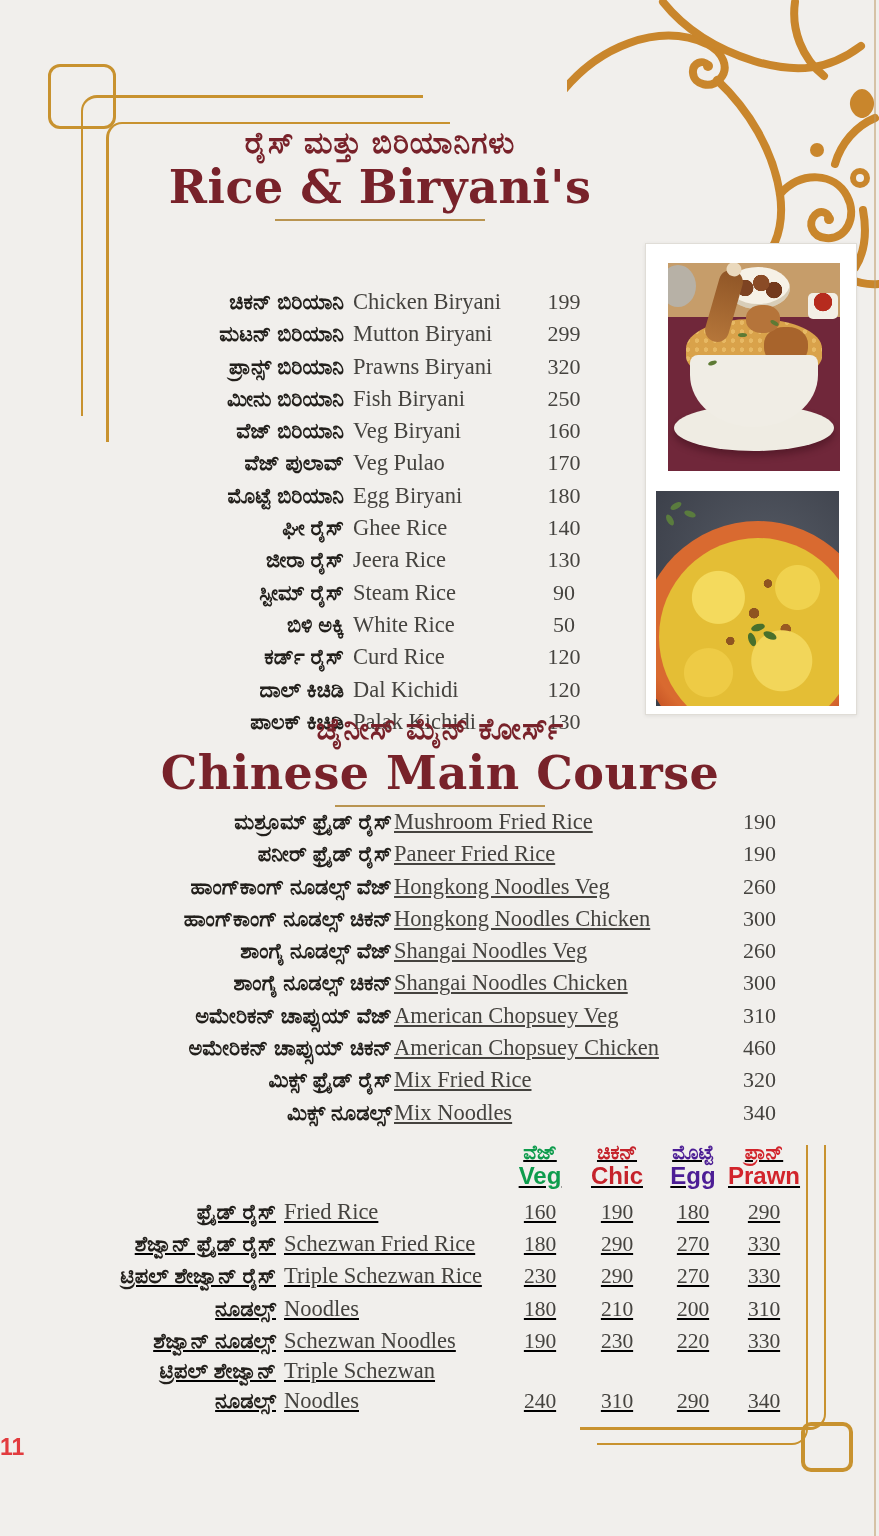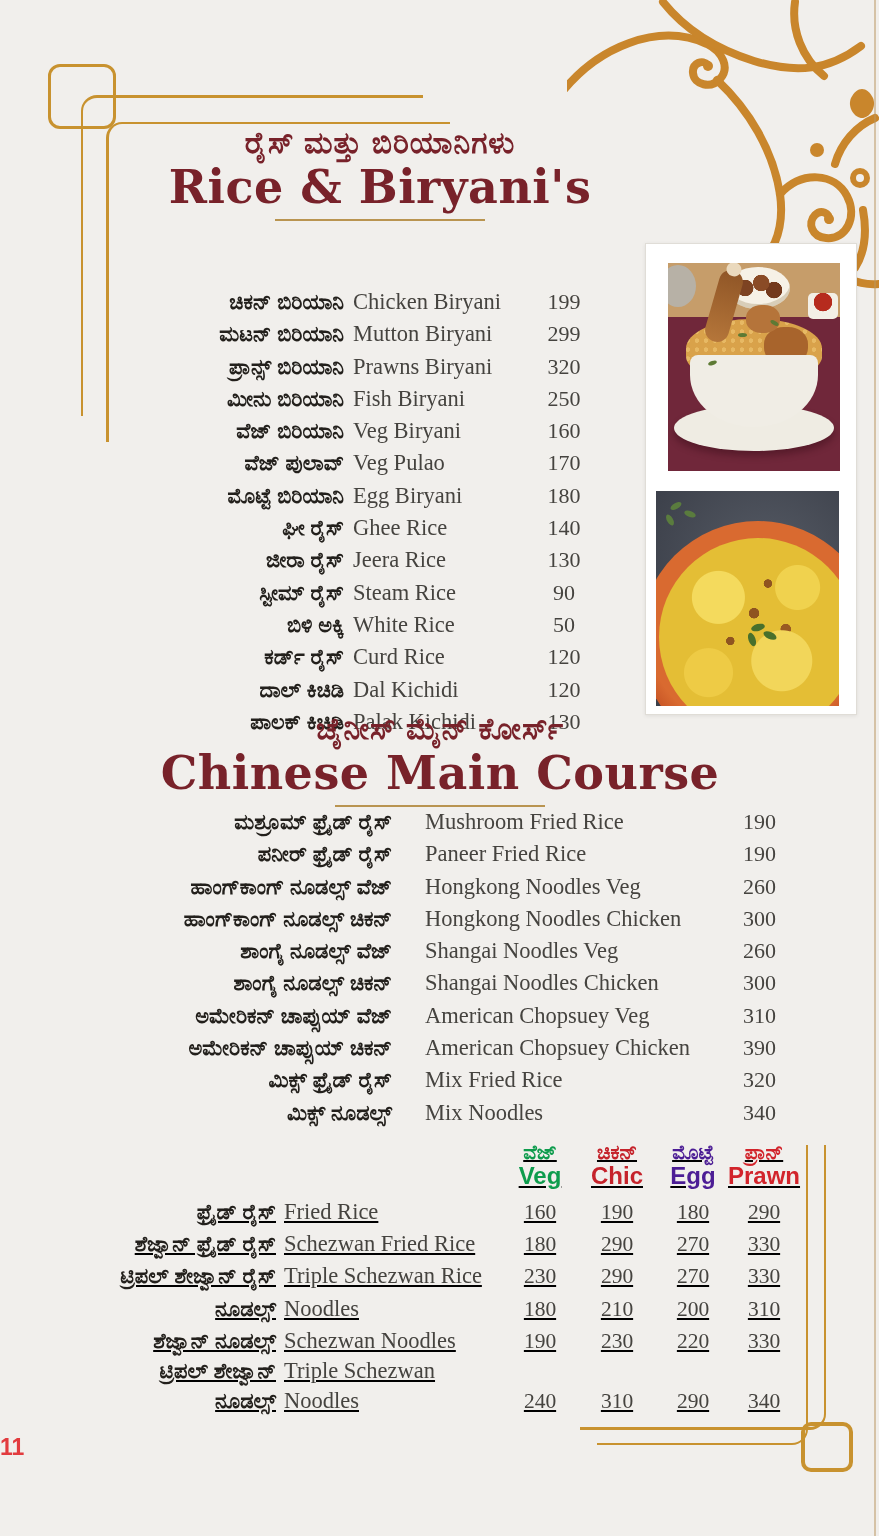--- a/index.html
+++ b/index.html
@@ -29,21 +29,21 @@
   .m1{left:156px;top:241px;width:436px;}
   .m2{left:92px;top:809px;width:684px;}
   .mrow{display:flex;align-items:baseline;height:32.3px;}
   .kn{font-weight:700;font-size:21px;color:#23201c;white-space:pre-line;}
   .en{font-family:"Liberation Serif",serif;font-size:22.5px;color:#45433f;white-space:pre-line;}
   .price{font-family:"Liberation Serif",serif;font-size:22px;color:#45433f;}
   .m1 .kn{width:188px;text-align:right;}
   .m1 .en{flex:1;margin-left:9px;}
   .m1 .price{width:56px;text-align:center;margin-top:48px;}
   .m2 .kn{width:300px;text-align:right;}
-  .m2 .en{flex:1;margin-left:33px;}
+  .m2 .en{flex:1;margin-left:2px;text-decoration:underline;}
   .m2 .price{width:64px;text-align:right;}
   
   .vtable{position:absolute;left:40px;top:1142px;width:760px;text-decoration:underline;}
   .vgrid{display:grid;grid-template-columns:236px 228px 72px 82px 70px 72px;}
   .vhead{margin-bottom:6px;}
   .vhead .hcell{text-align:center;line-height:1.05;}
   .vhead .h-kn{font-weight:700;font-size:20px;}
   .vhead .h-en{font-weight:700;font-size:24px;font-family:"Liberation Sans",sans-serif;}
   .vrow{align-items:end;min-height:32.4px;}
   .vrow .kn{text-align:right;line-height:30px;}
@@ -279,21 +279,21 @@
         <span class="price">300</span>
       </div>
       <div class="mrow">
         <span class="kn">ಅಮೇರಿಕನ್ ಚಾಪ್ಸುಯ್ ವೆಜ್</span>
         <span class="en">American Chopsuey Veg</span>
         <span class="price">310</span>
       </div>
       <div class="mrow">
         <span class="kn">ಅಮೇರಿಕನ್ ಚಾಪ್ಸುಯ್ ಚಿಕನ್</span>
         <span class="en">American Chopsuey Chicken</span>
-        <span class="price">390</span>
+        <span class="price">460</span>
       </div>
       <div class="mrow">
         <span class="kn">ಮಿಕ್ಸ್ ಫ್ರೈಡ್ ರೈಸ್</span>
         <span class="en">Mix Fried Rice</span>
         <span class="price">320</span>
       </div>
       <div class="mrow">
         <span class="kn">ಮಿಕ್ಸ್ ನೂಡಲ್ಸ್</span>
         <span class="en">Mix Noodles</span>
         <span class="price">340</span>

